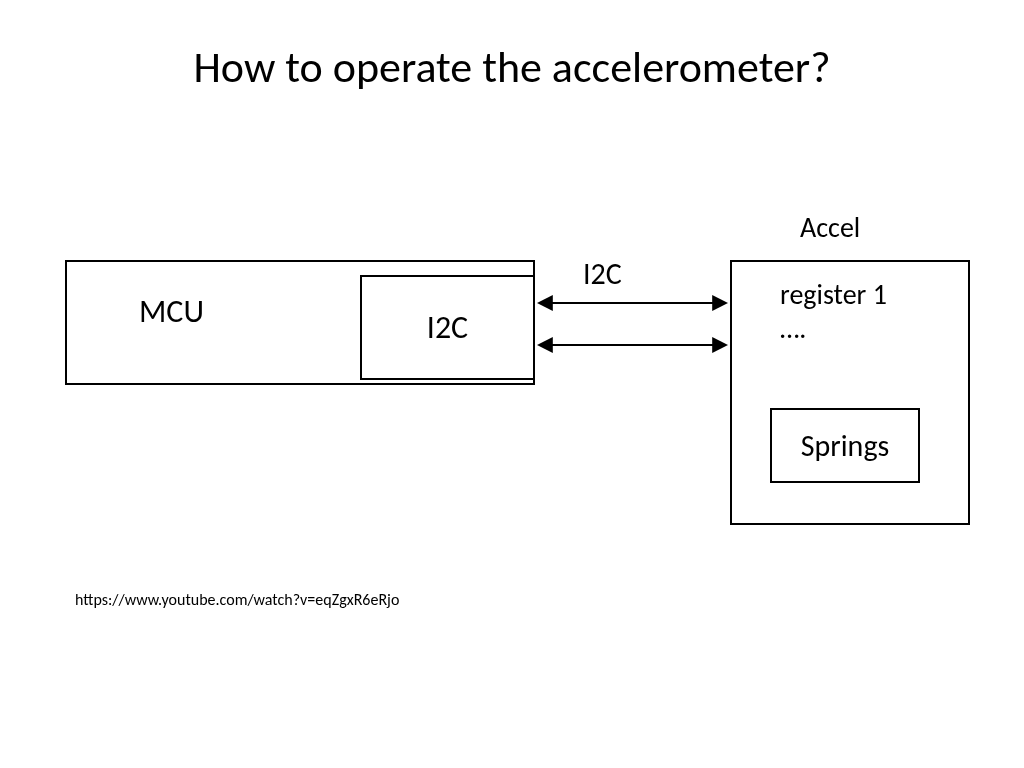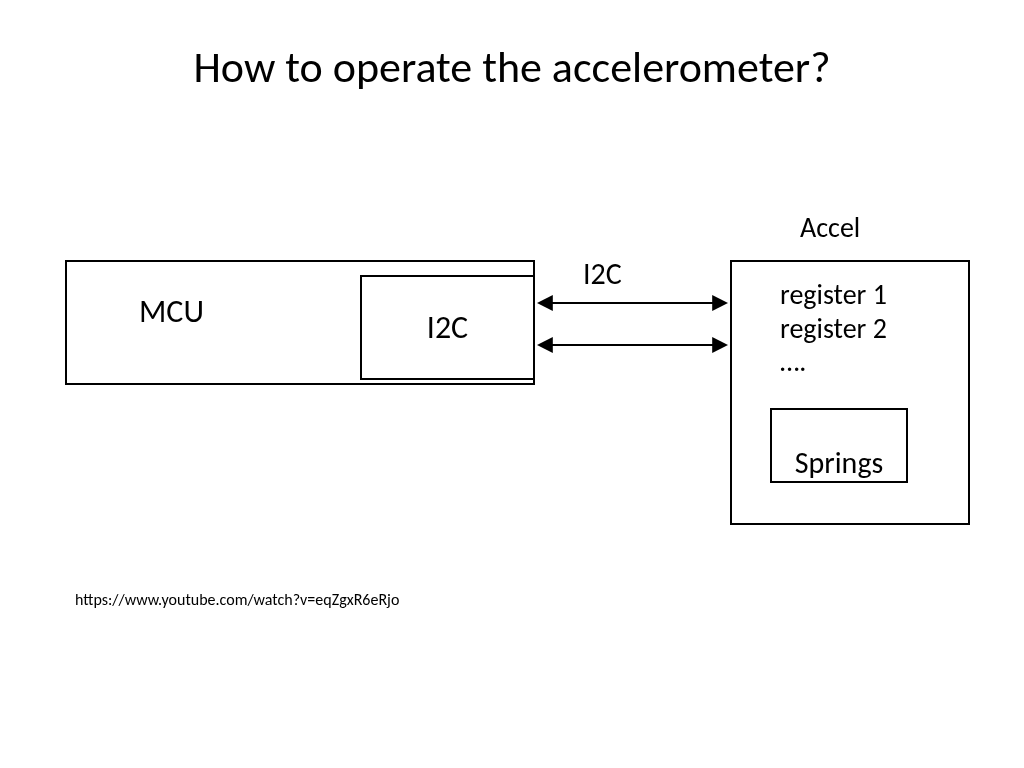--- a/index.html
+++ b/index.html
@@ -75,24 +75,24 @@
   .reg-list {
     position: absolute;
     left: 780px;
     top: 278px;
     font-size: 28px;
     line-height: 1.2;
   }
   .springs-box {
     left: 770px;
     top: 408px;
-    width: 138px;
+    width: 150px;
     height: 75px;
     display: flex;
-    align-items: flex-end;
+    align-items: center;
     justify-content: center;
     font-size: 30px;
   }
   .footer-link {
     position: absolute;
     left: 75px;
     top: 590px;
     font-size: 16px;
   }
   svg.arrows {
@@ -126,21 +126,20 @@
       </marker>
     </defs>
     <line x1="540" y1="303" x2="725" y2="303" stroke="#000" stroke-width="2" marker-start="url(#ah)" marker-end="url(#ah)"></line>
     <line x1="540" y1="345" x2="725" y2="345" stroke="#000" stroke-width="2" marker-start="url(#ah)" marker-end="url(#ah)"></line>
   </svg>
 
   <div class="accel-title">Accel</div>
   <div class="box accel-box"></div>
   <div class="reg-list">
     <div>register 1</div>
-    <div>register 2</div>
     <div>….</div>
   </div>
   <div class="box springs-box">
     <span>Springs</span>
   </div>
 
   <div class="footer-link">https://www.youtube.com/watch?v=eqZgxR6eRjo</div>
 
 </div>
 

